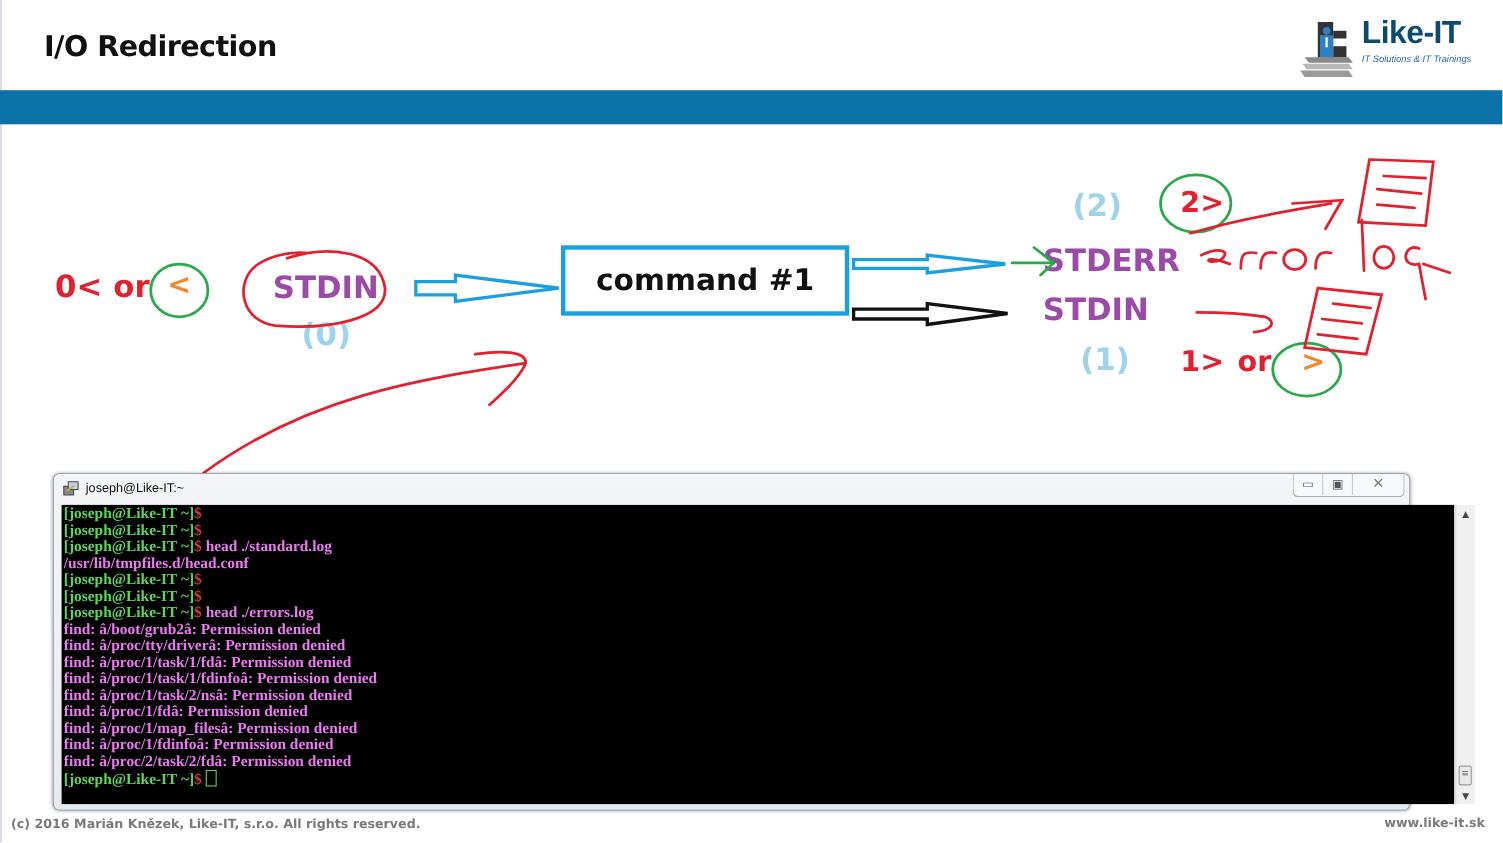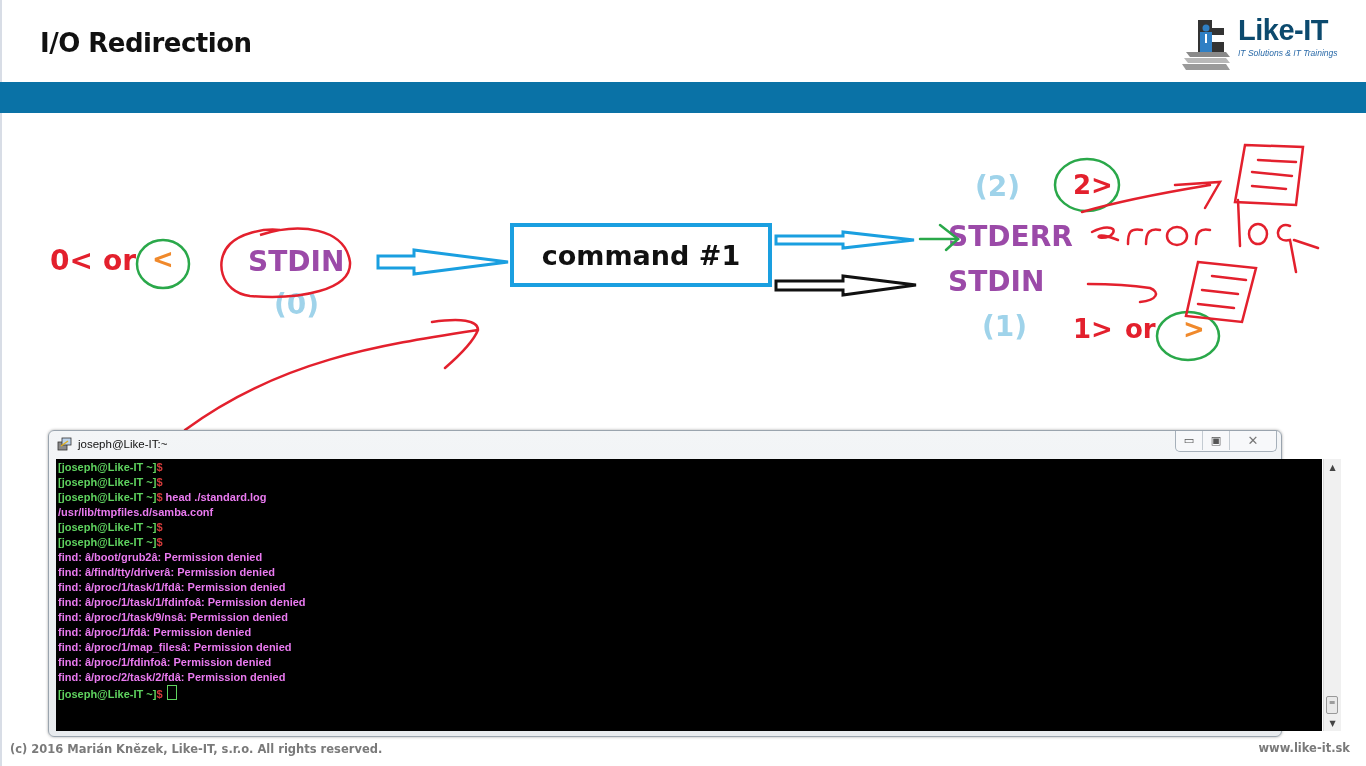--- a/index.html
+++ b/index.html
@@ -23,21 +23,21 @@
 
   
   .term { position:absolute; left:48px; top:430px; width:1234px; height:307px; border:1px solid #9aa4ae; border-radius:6px; background:linear-gradient(#f3f5f7,#e8ebee); box-shadow:0 0 3px rgba(0,0,0,0.35); box-sizing:border-box; }
   .term-titlebar { position:absolute; left:0; top:0; right:0; height:28px; }
   .term-icon { position:absolute; left:8px; top:6px; width:15px; height:14px; }
   .term-title { position:absolute; left:29px; top:7px; font-size:11.5px; color:#111; font-family:"Liberation Sans", sans-serif; }
   .win-btns { position:absolute; right:4px; top:0; height:20px; display:flex; border:1px solid #a6b0ba; border-top:none; border-radius:0 0 5px 5px; background:#f7f8fa; overflow:hidden; }
   .win-btn { width:26px; height:19px; display:flex; align-items:center; justify-content:center; font-size:11px; color:#555; border-right:1px solid #c4cbd2; font-family:"DejaVu Sans", sans-serif; }
   .win-btn.close { width:46px; border-right:none; color:#777; font-size:13px; }
   .term-screen { position:absolute; left:7px; top:28px; width:1266px; height:272px; background:#000; overflow:hidden; }
-  .term-lines { position:absolute; left:2px; top:1px; font-family:Liberation Sans, sans-serif; font-size:11px; line-height:15px; font-weight:bold; }
+  .term-lines { position:absolute; left:2px; top:1px; font-family:Liberation Serif, serif; font-size:14px; line-height:15px; font-weight:bold; }
   .ln { white-space:pre; height:15px; }
   .g { color:#5fd35f; }
   .r { color:#d03a3a; }
   .m { color:#ea7af0; }
   .cursor { display:inline-block; width:8px; height:13px; border:1px solid #5fd35f; vertical-align:-2px; margin-left:4px; }
   .scrollbar { position:absolute; left:1274px; top:28px; width:17px; height:272px; background:#f0f0f0; border-left:1px solid #d9d9d9; }
   .sb-up, .sb-down { position:absolute; left:0; width:17px; height:16px; display:flex; align-items:center; justify-content:center; font-size:8px; color:#444; }
   .sb-up { top:0; } .sb-down { bottom:0; }
   .sb-thumb { position:absolute; left:2px; bottom:17px; width:12px; height:18px; border:1px solid #999; border-radius:2px; background:#e9e9e9; font-size:8px; line-height:5px; text-align:center; color:#555; box-sizing:border-box; padding-top:3px; }
 
@@ -154,28 +154,29 @@
       <div class="win-btn">▭</div>
       <div class="win-btn">▣</div>
       <div class="win-btn close">✕</div>
     </div>
   </div>
   <div class="term-screen">
     <div class="term-lines" id="term-lines">
         <div class="ln"><span class="g">[joseph@Like-IT ~]</span><span class="r">$</span><span class="m"></span></div>
         <div class="ln"><span class="g">[joseph@Like-IT ~]</span><span class="r">$</span><span class="m"></span></div>
         <div class="ln"><span class="g">[joseph@Like-IT ~]</span><span class="r">$</span><span class="m"> head ./standard.log</span></div>
-        <div class="ln"><span class="m">/usr/lib/tmpfiles.d/samba.conf</span></div>
+        <div class="ln"><span class="m">/usr/lib/tmpfiles.d/head.conf</span></div>
         <div class="ln"><span class="g">[joseph@Like-IT ~]</span><span class="r">$</span><span class="m"></span></div>
         <div class="ln"><span class="g">[joseph@Like-IT ~]</span><span class="r">$</span><span class="m"></span></div>
+        <div class="ln"><span class="g">[joseph@Like-IT ~]</span><span class="r">$</span><span class="m"> head ./errors.log</span></div>
         <div class="ln"><span class="m">find: â/boot/grub2â: Permission denied</span></div>
-        <div class="ln"><span class="m">find: â/find/tty/driverâ: Permission denied</span></div>
+        <div class="ln"><span class="m">find: â/proc/tty/driverâ: Permission denied</span></div>
         <div class="ln"><span class="m">find: â/proc/1/task/1/fdâ: Permission denied</span></div>
         <div class="ln"><span class="m">find: â/proc/1/task/1/fdinfoâ: Permission denied</span></div>
-        <div class="ln"><span class="m">find: â/proc/1/task/9/nsâ: Permission denied</span></div>
+        <div class="ln"><span class="m">find: â/proc/1/task/2/nsâ: Permission denied</span></div>
         <div class="ln"><span class="m">find: â/proc/1/fdâ: Permission denied</span></div>
         <div class="ln"><span class="m">find: â/proc/1/map_filesâ: Permission denied</span></div>
         <div class="ln"><span class="m">find: â/proc/1/fdinfoâ: Permission denied</span></div>
         <div class="ln"><span class="m">find: â/proc/2/task/2/fdâ: Permission denied</span></div>
         <div class="ln"><span class="g">[joseph@Like-IT ~]</span><span class="r">$</span><span class="m"></span><span class="cursor"></span></div>
       </div>
   </div>
   <div class="scrollbar">
     <div class="sb-up">▲</div>
     <div class="sb-thumb">≡</div>

